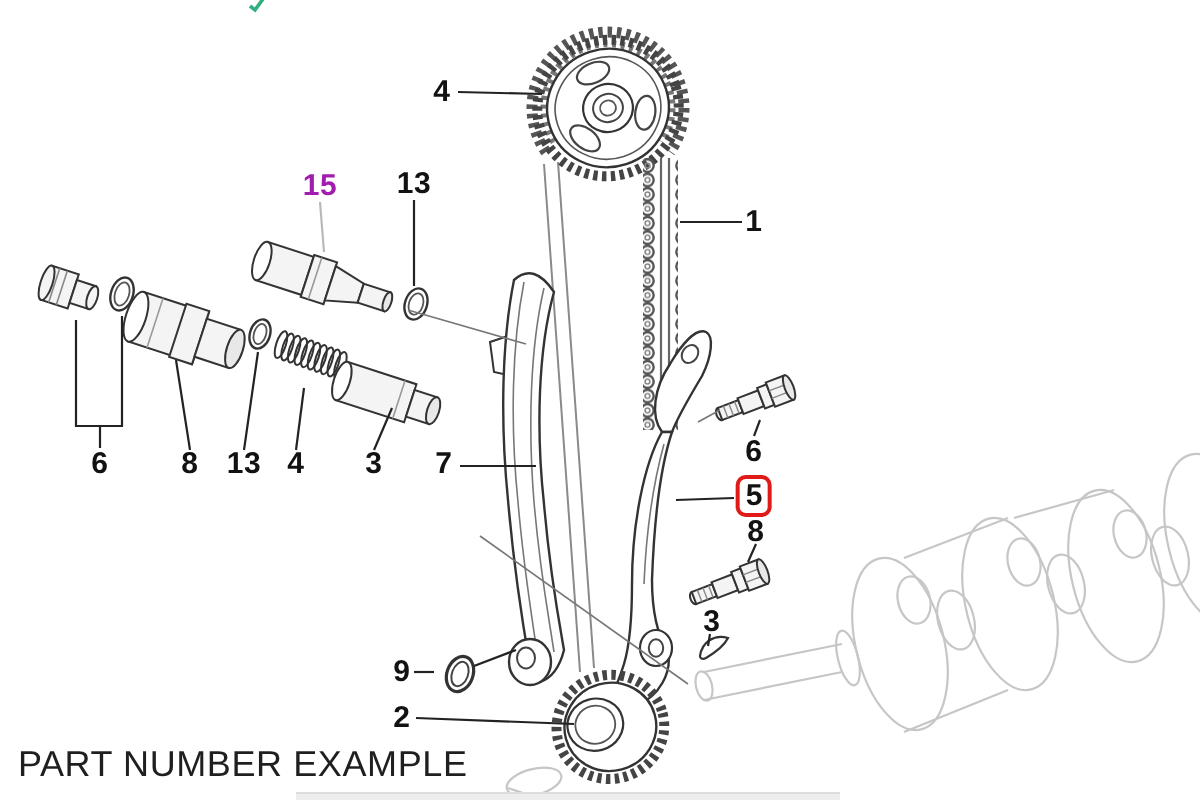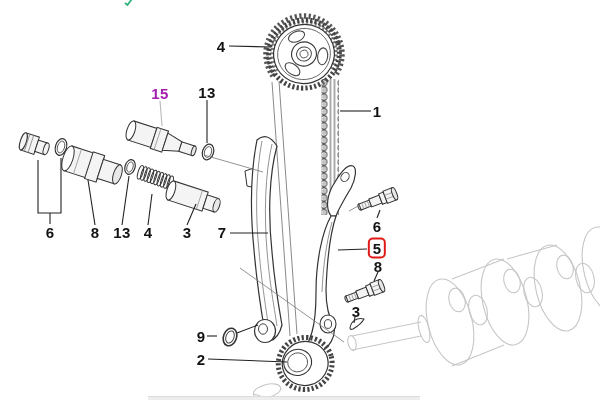--- a/index.html
+++ b/index.html
@@ -256,15 +256,16 @@
 <div class="plbl" style="left:222px;top:232px">7</div>
 <div class="plbl" style="left:377px;top:226px">6</div>
 <div class="hlwrap" style="left:377px;top:248px">
   <span class="hlbox">5</span>
 </div>
 <div class="plbl" style="left:378px;top:266px">8</div>
 <div class="plbl" style="left:356px;top:311px">3</div>
 <div class="plbl" style="left:201px;top:336px">9</div>
 <div class="plbl" style="left:201px;top:359px">2</div>
 
+<div class="caption">PART NUMBER EXAMPLE</div>
 <div class="hbar"></div>
 
 </div>
 
 </body></html>

